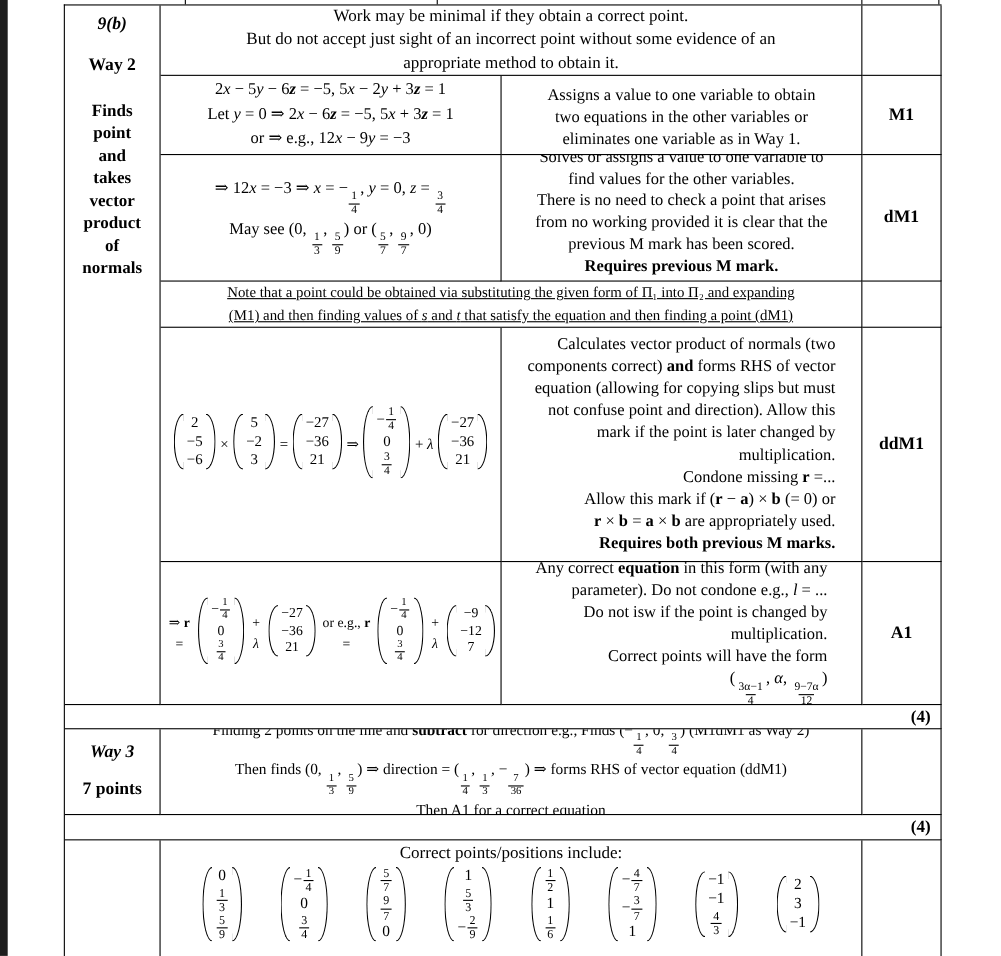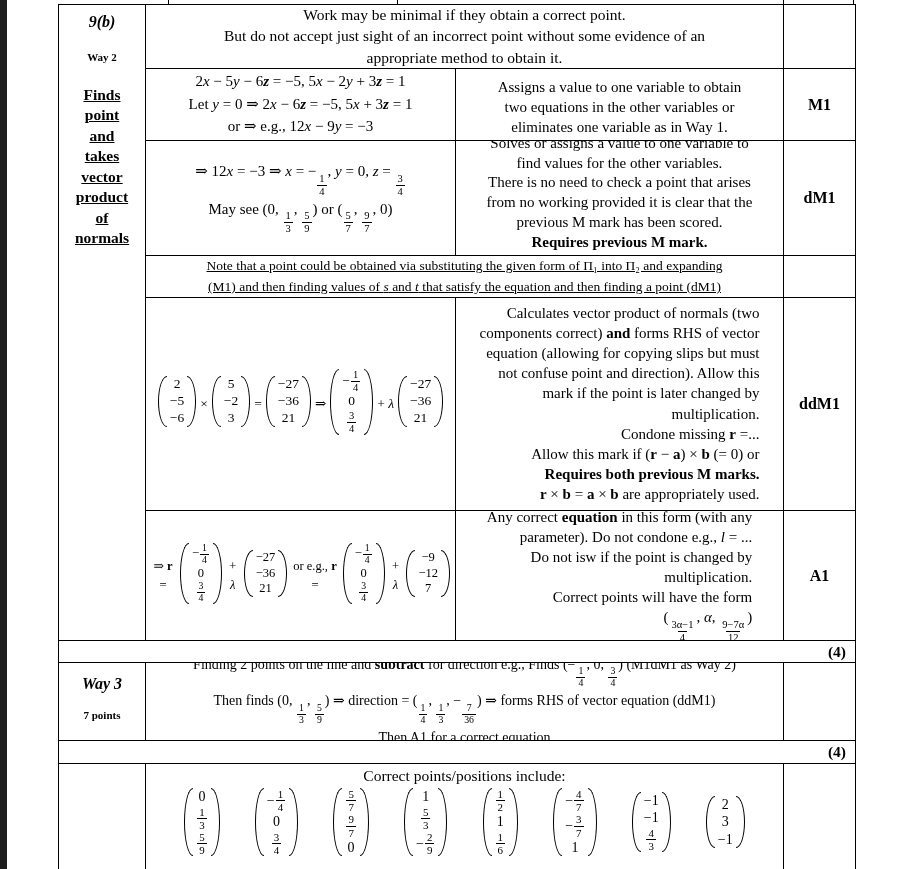--- a/index.html
+++ b/index.html
@@ -12,22 +12,22 @@
            grid-template-columns:87px 310px 328px 72px;
            grid-template-rows:64px 72px 115px 42px 213px 130px 22px 78px 23px 116px;
            border-top:1px solid #000;border-left:1px solid #000;font-size:15px;}
   .cell{border-right:1px solid #000;border-bottom:1px solid #000;box-sizing:border-box;
         display:flex;flex-direction:column;align-items:center;justify-content:center;
         text-align:center;padding:2px 4px;overflow:hidden;}
   .ln{margin:1px 0;}
 
   .c-label{justify-content:flex-start;padding-top:8px;font-weight:bold;}
   .qnum{font-size:16px;margin-bottom:20px;font-style:italic;}
-  .wayname{font-size:11px;margin-bottom:22px;}
-  .method{font-size:15.5px;line-height:1.32;white-space:pre-line;text-decoration:underline;}
+  .wayname{font-size:16px;margin-bottom:22px;}
+  .method{font-size:15.5px;line-height:1.32;white-space:pre-line;}
 
   .c-head{font-size:15.5px;line-height:1.3;align-items:center;}
   .c-guide{font-size:15px;line-height:1.26;justify-content:flex-end;}
   .c-guide-tall{font-size:15px;line-height:1.27;text-align:right;}
   .c-work{font-size:15px;line-height:1.45;}
   .mark{font-weight:bold;font-size:16px;}
   .c-note{font-size:13.5px;line-height:1.45;text-decoration:underline;}
   .total{flex-direction:row;justify-content:flex-end;align-items:center;
          font-weight:bold;font-size:15.5px;padding-right:9px;}
   .c-way3{font-size:14px;line-height:1.6;}
@@ -213,22 +213,22 @@
     <div class="cell c-guide-tall" style="grid-area:5/3/6/4">
       <div>
           <div class="ln">Calculates vector product of normals (two</div>
           <div class="ln">components correct) <b>and</b> forms RHS of vector</div>
           <div class="ln">equation (allowing for copying slips but must</div>
           <div class="ln">not confuse point and direction). Allow this</div>
           <div class="ln">mark if the point is later changed by</div>
           <div class="ln">multiplication.</div>
           <div class="ln">Condone missing <b>r</b> =...</div>
           <div class="ln">Allow this mark if (<b>r</b> − <b>a</b>) × <b>b</b> (= 0) or</div>
+          <div class="ln"><b>r</b> × <b>b</b> = <b>a</b> × <b>b</b>  are appropriately used.</div>
           <div class="ln"><b>Requires both previous M marks.</b></div>
-          <div class="ln"><b>r</b> × <b>b</b> = <b>a</b> × <b>b</b>  are appropriately used.</div>
         </div>
     </div>
     <div class="cell mark" style="grid-area:5/4/6/5">ddM1</div>
 
     <div class="cell c-work c-a1work" style="grid-area:6/2/7/3">
       <div class="mrow">
         <span>⇒ <b>r</b> =</span>
         <span><span class="vec">
               <span class="pl"></span>
               <span class="vcol">

